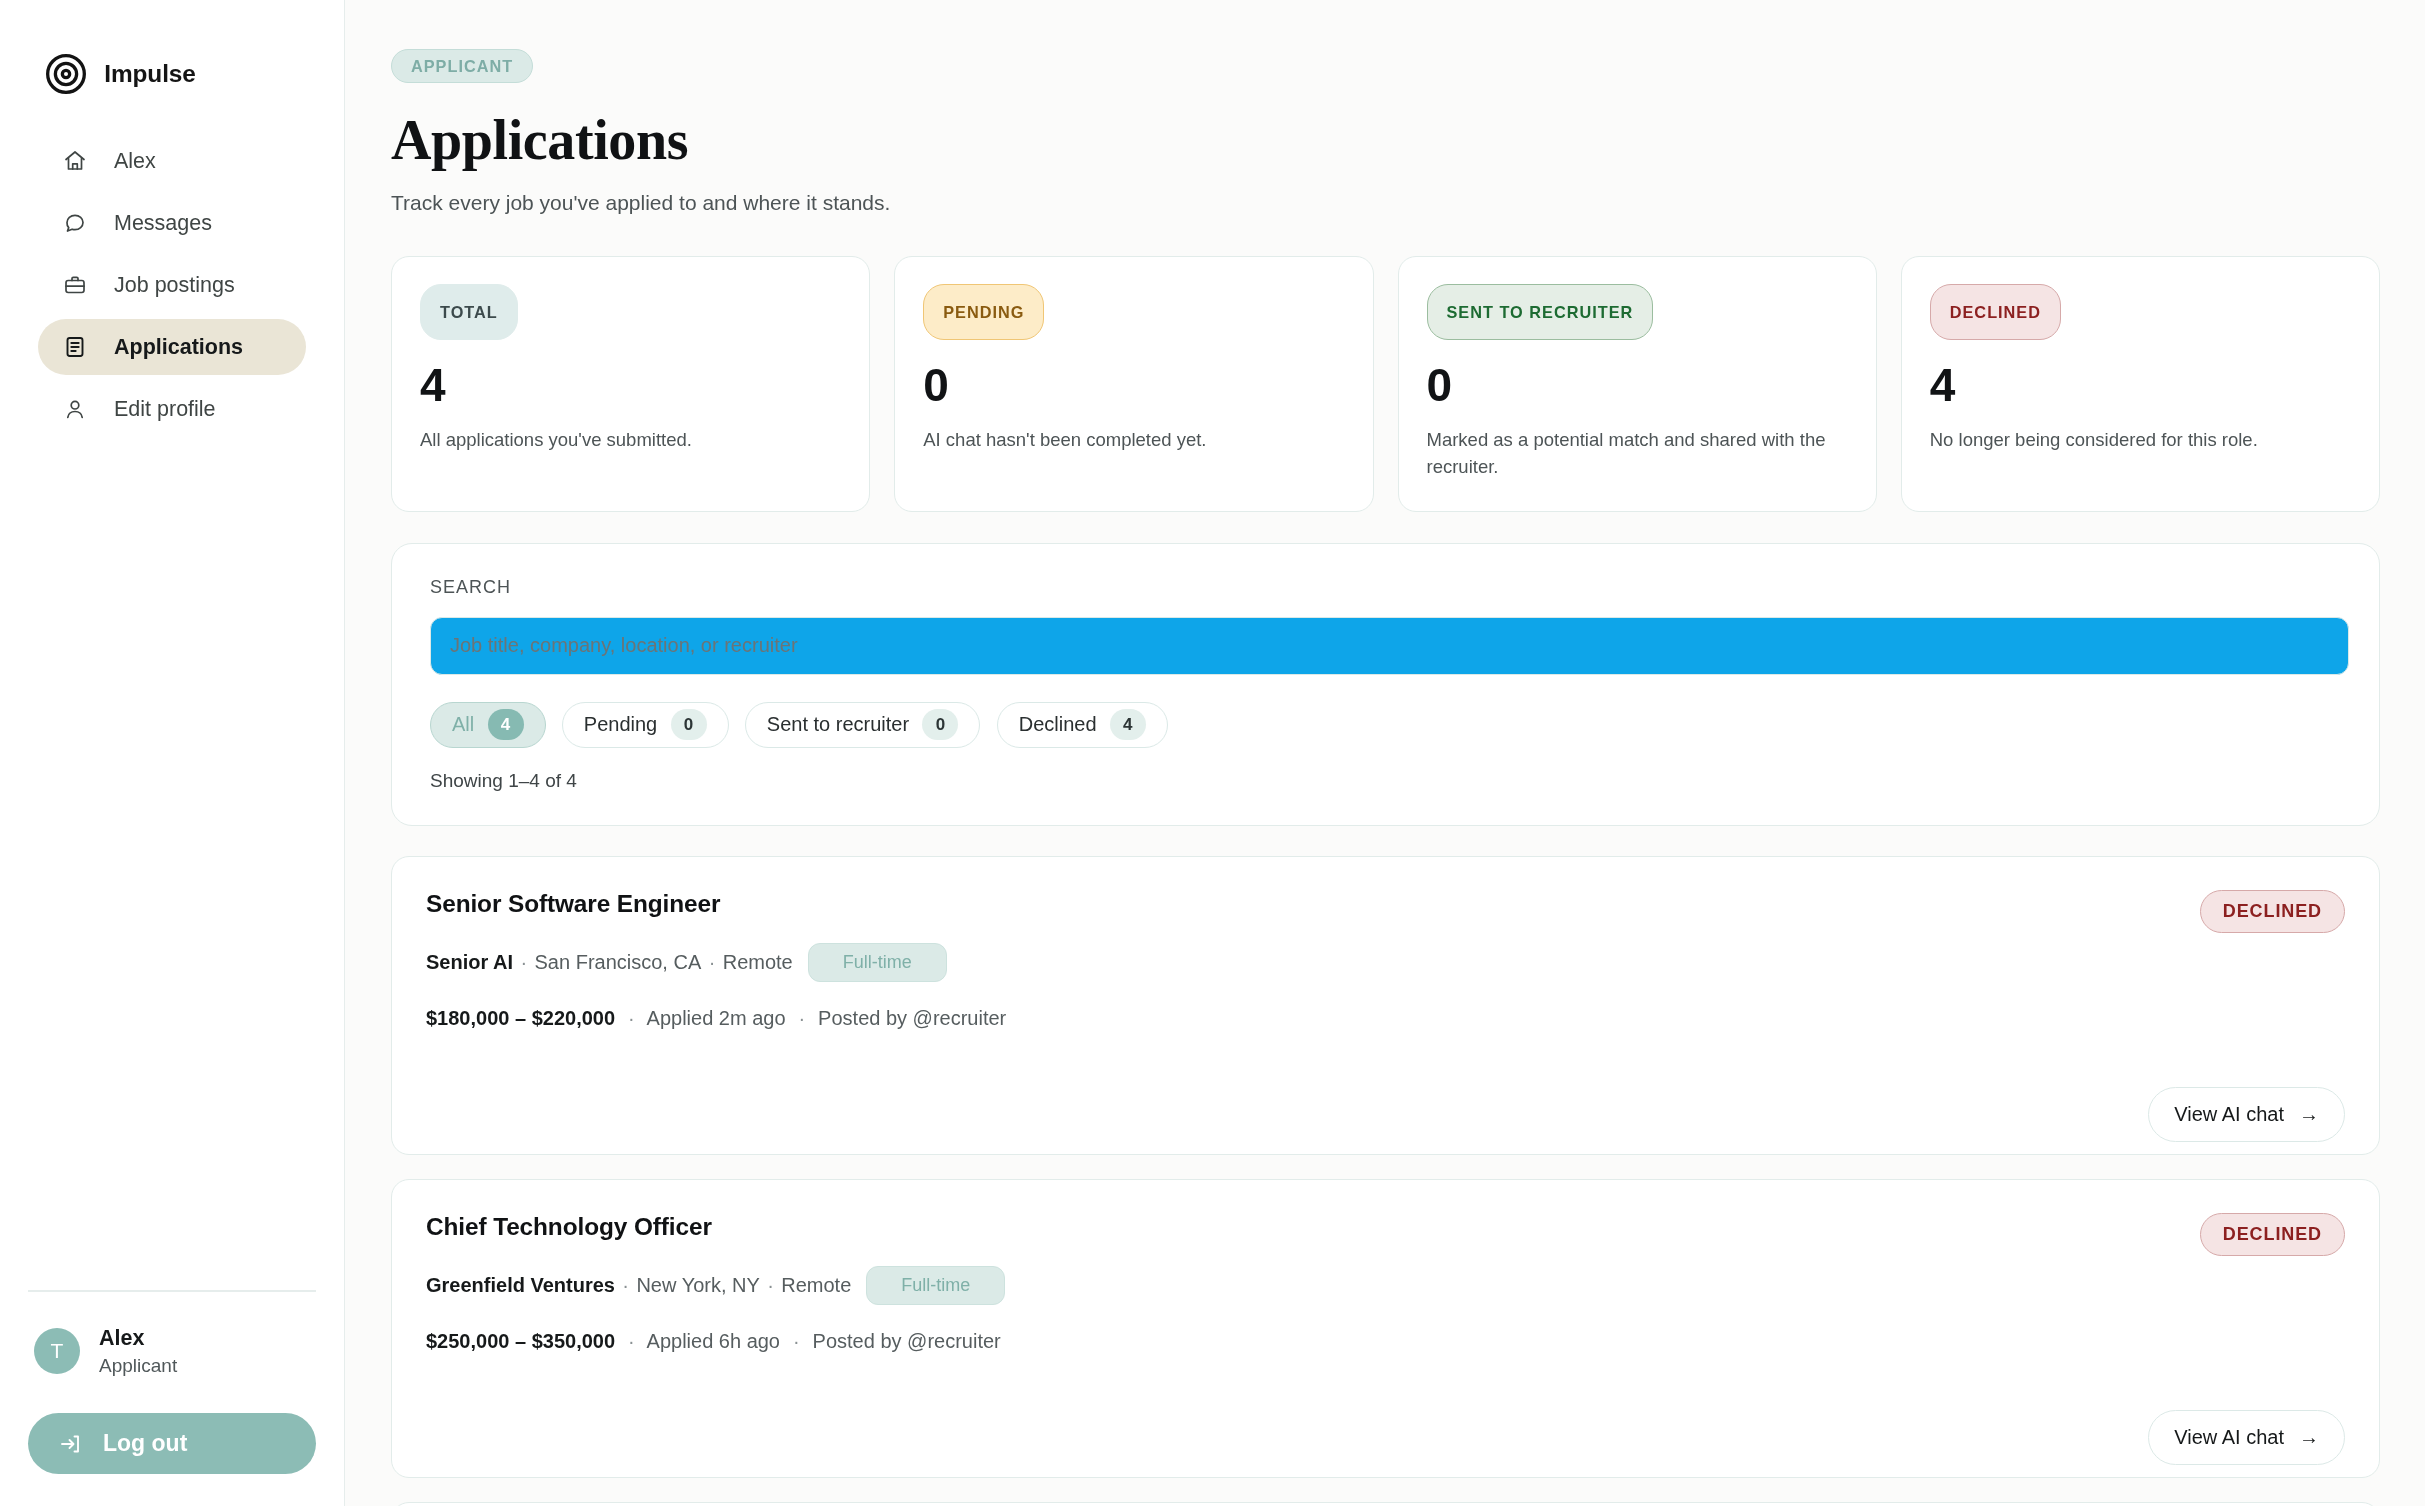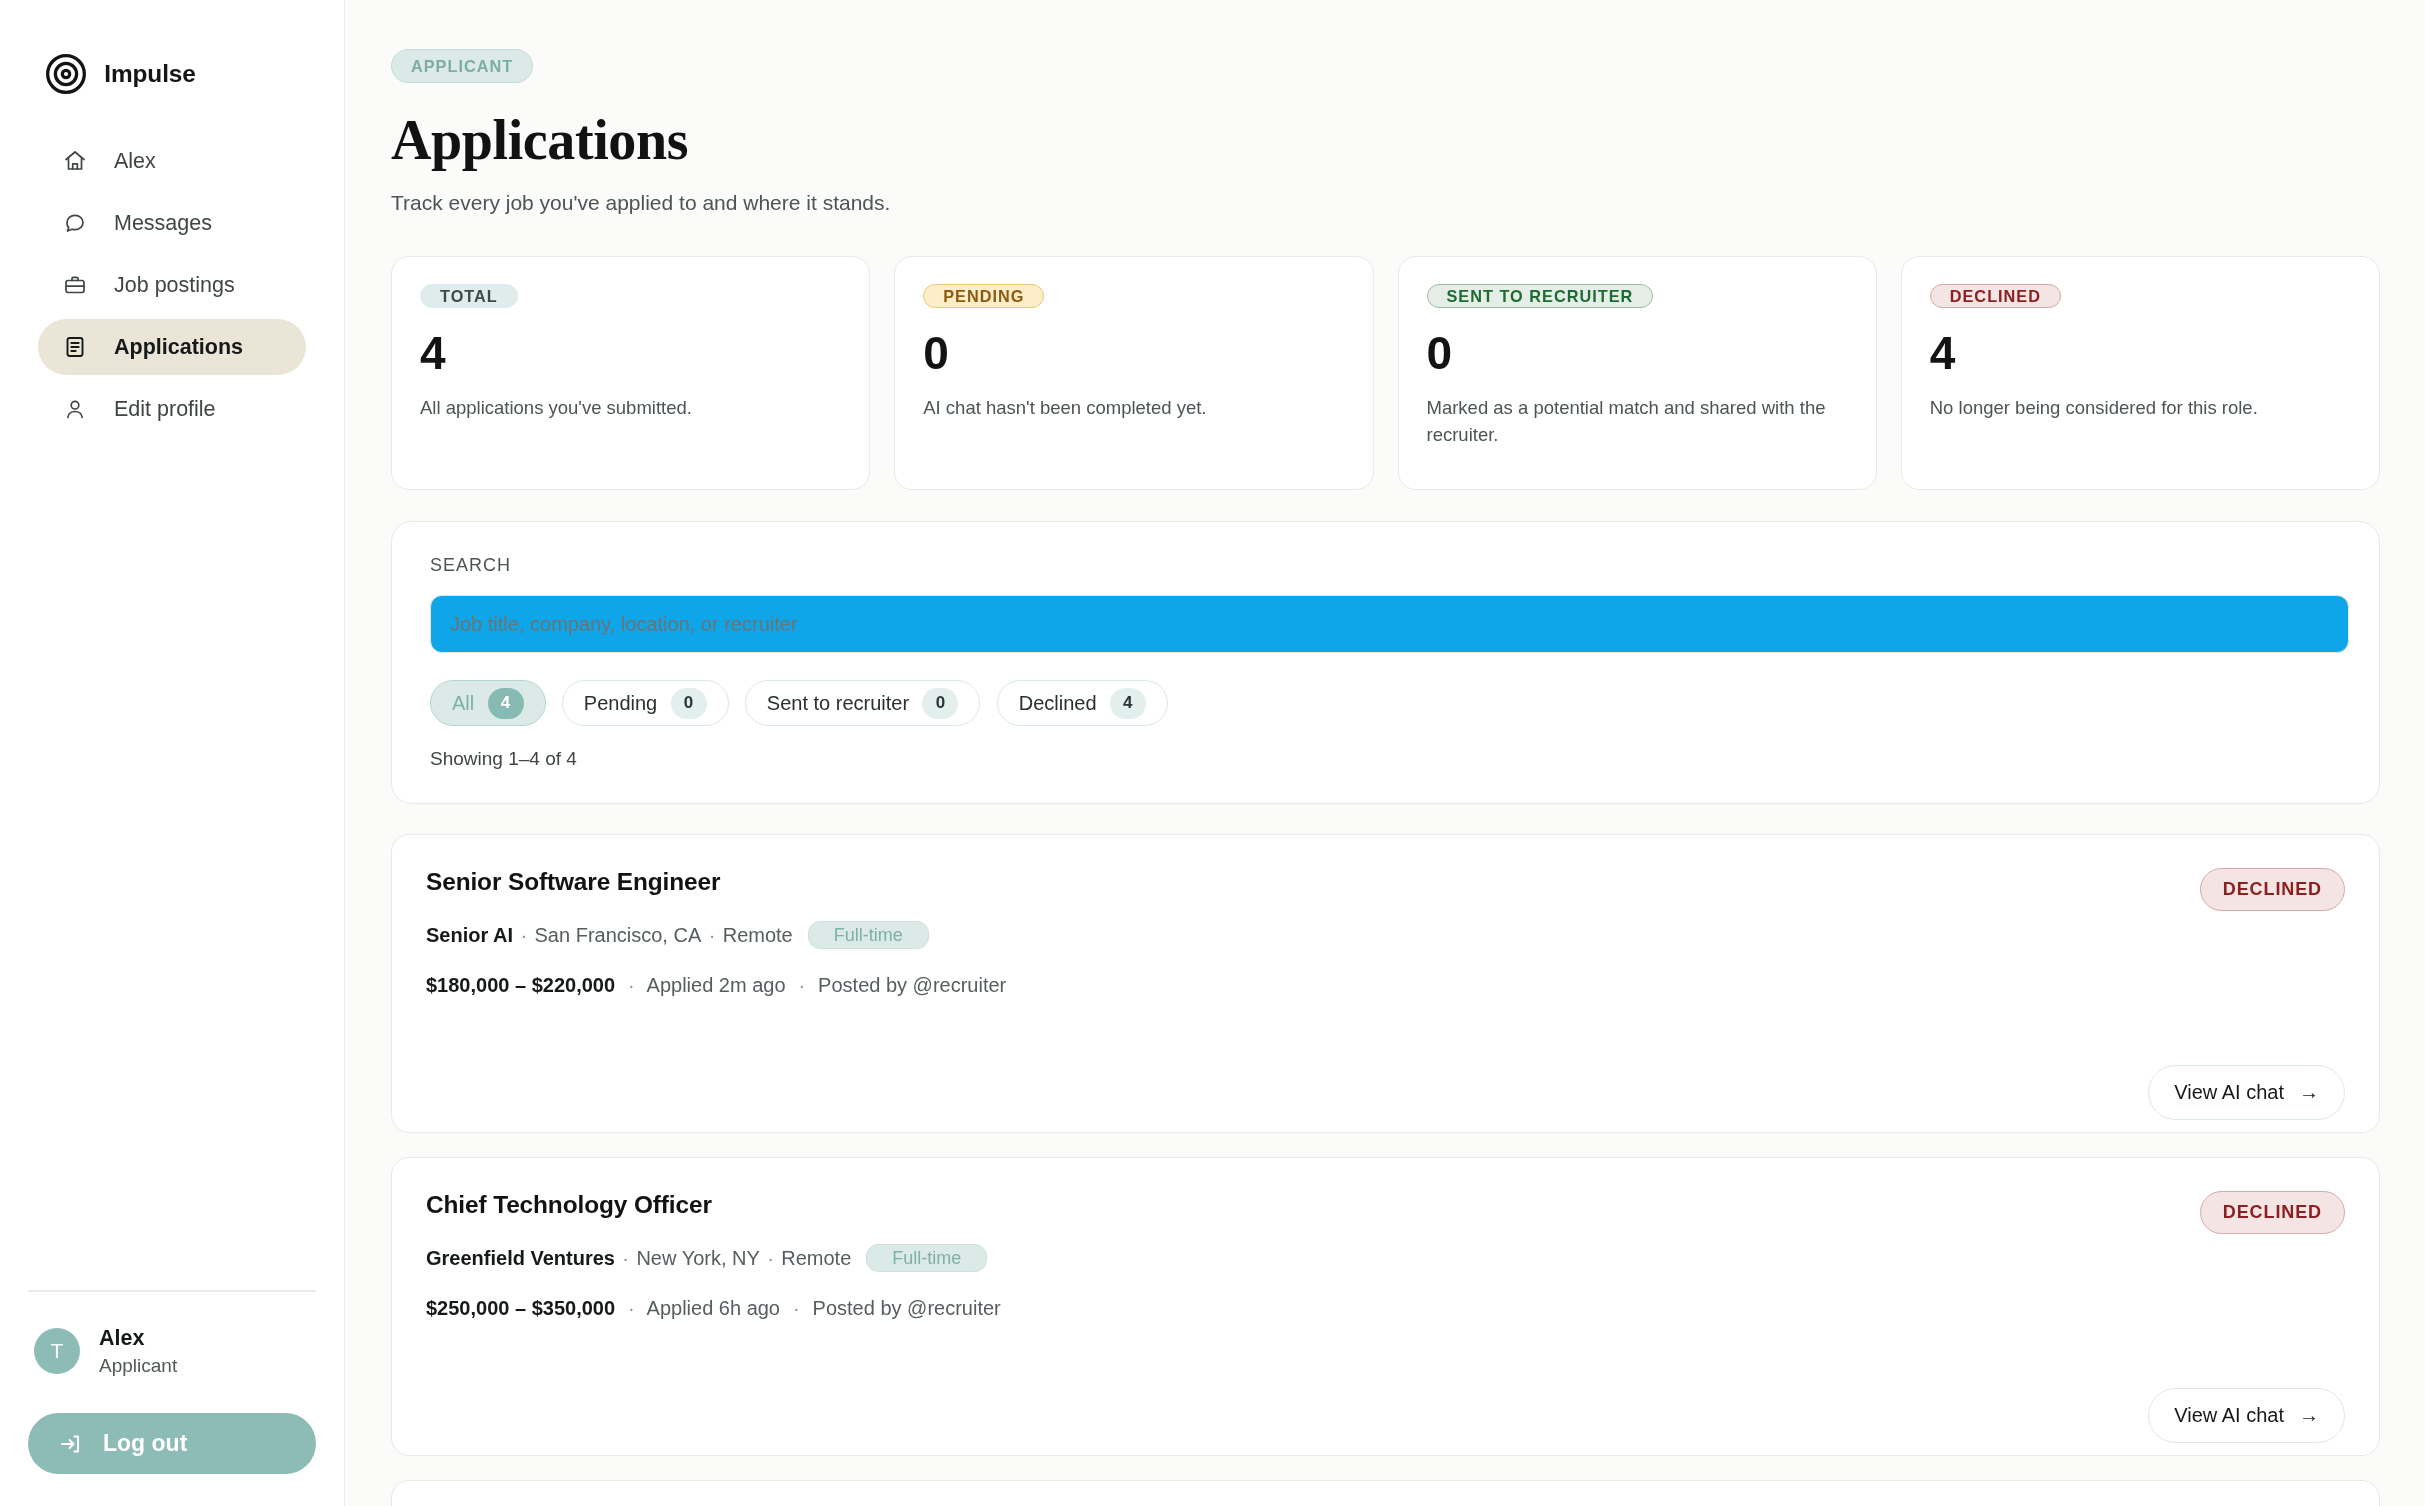--- a/index.html
+++ b/index.html
@@ -161,21 +161,21 @@
   .stat-card {
     background: #ffffff;
     border: 1.5px solid #e2ecea;
     border-radius: 18px;
     padding: 27px 28px 30px 28px;
     min-height: 234px;
   }
   .stat-badge {
     display: inline-flex;
     align-items: center;
-    height: 24px;
+    height: 56px;
     padding: 0 19px;
     border-radius: 21px;
     font-size: 16.3px;
     font-weight: bold;
     letter-spacing: 1px;
   }
   .sb-total    { background:#dfeceb; border:1.5px solid #dfeceb; color:#3c4a4c; }
   .sb-pending  { background:#fdecc8; border:1.5px solid #f0c675; color:#8a5b10; }
   .sb-sent     { background:#e5eee6; border:1.5px solid #9bbd9f; color:#1d6b32; }
   .sb-declined { background:#f5e4e4; border:1.5px solid #d6a9a9; color:#8c2020; }
@@ -282,21 +282,21 @@
     color: #565d5f;
     display: flex;
     align-items: center;
     flex-wrap: wrap;
     gap: 0;
   }
   .job-company { color: #16191a; font-weight: bold; }
   .sep { color: #8a9193; padding: 0 7.4px; }
   .type-chip {
     display: inline-flex; align-items: center;
-    height: 28px; padding: 0 25px;
+    height: 39px; padding: 0 34px;
     border-radius: 12px;
     background: #dbeae7;
     border: 1.5px solid #cde2de;
     color: #7fb0a8;
     font-size: 18px;
     margin-left: 15px;
   }
   .job-sub {
     margin-top: 25px;
     font-size: 20px;

